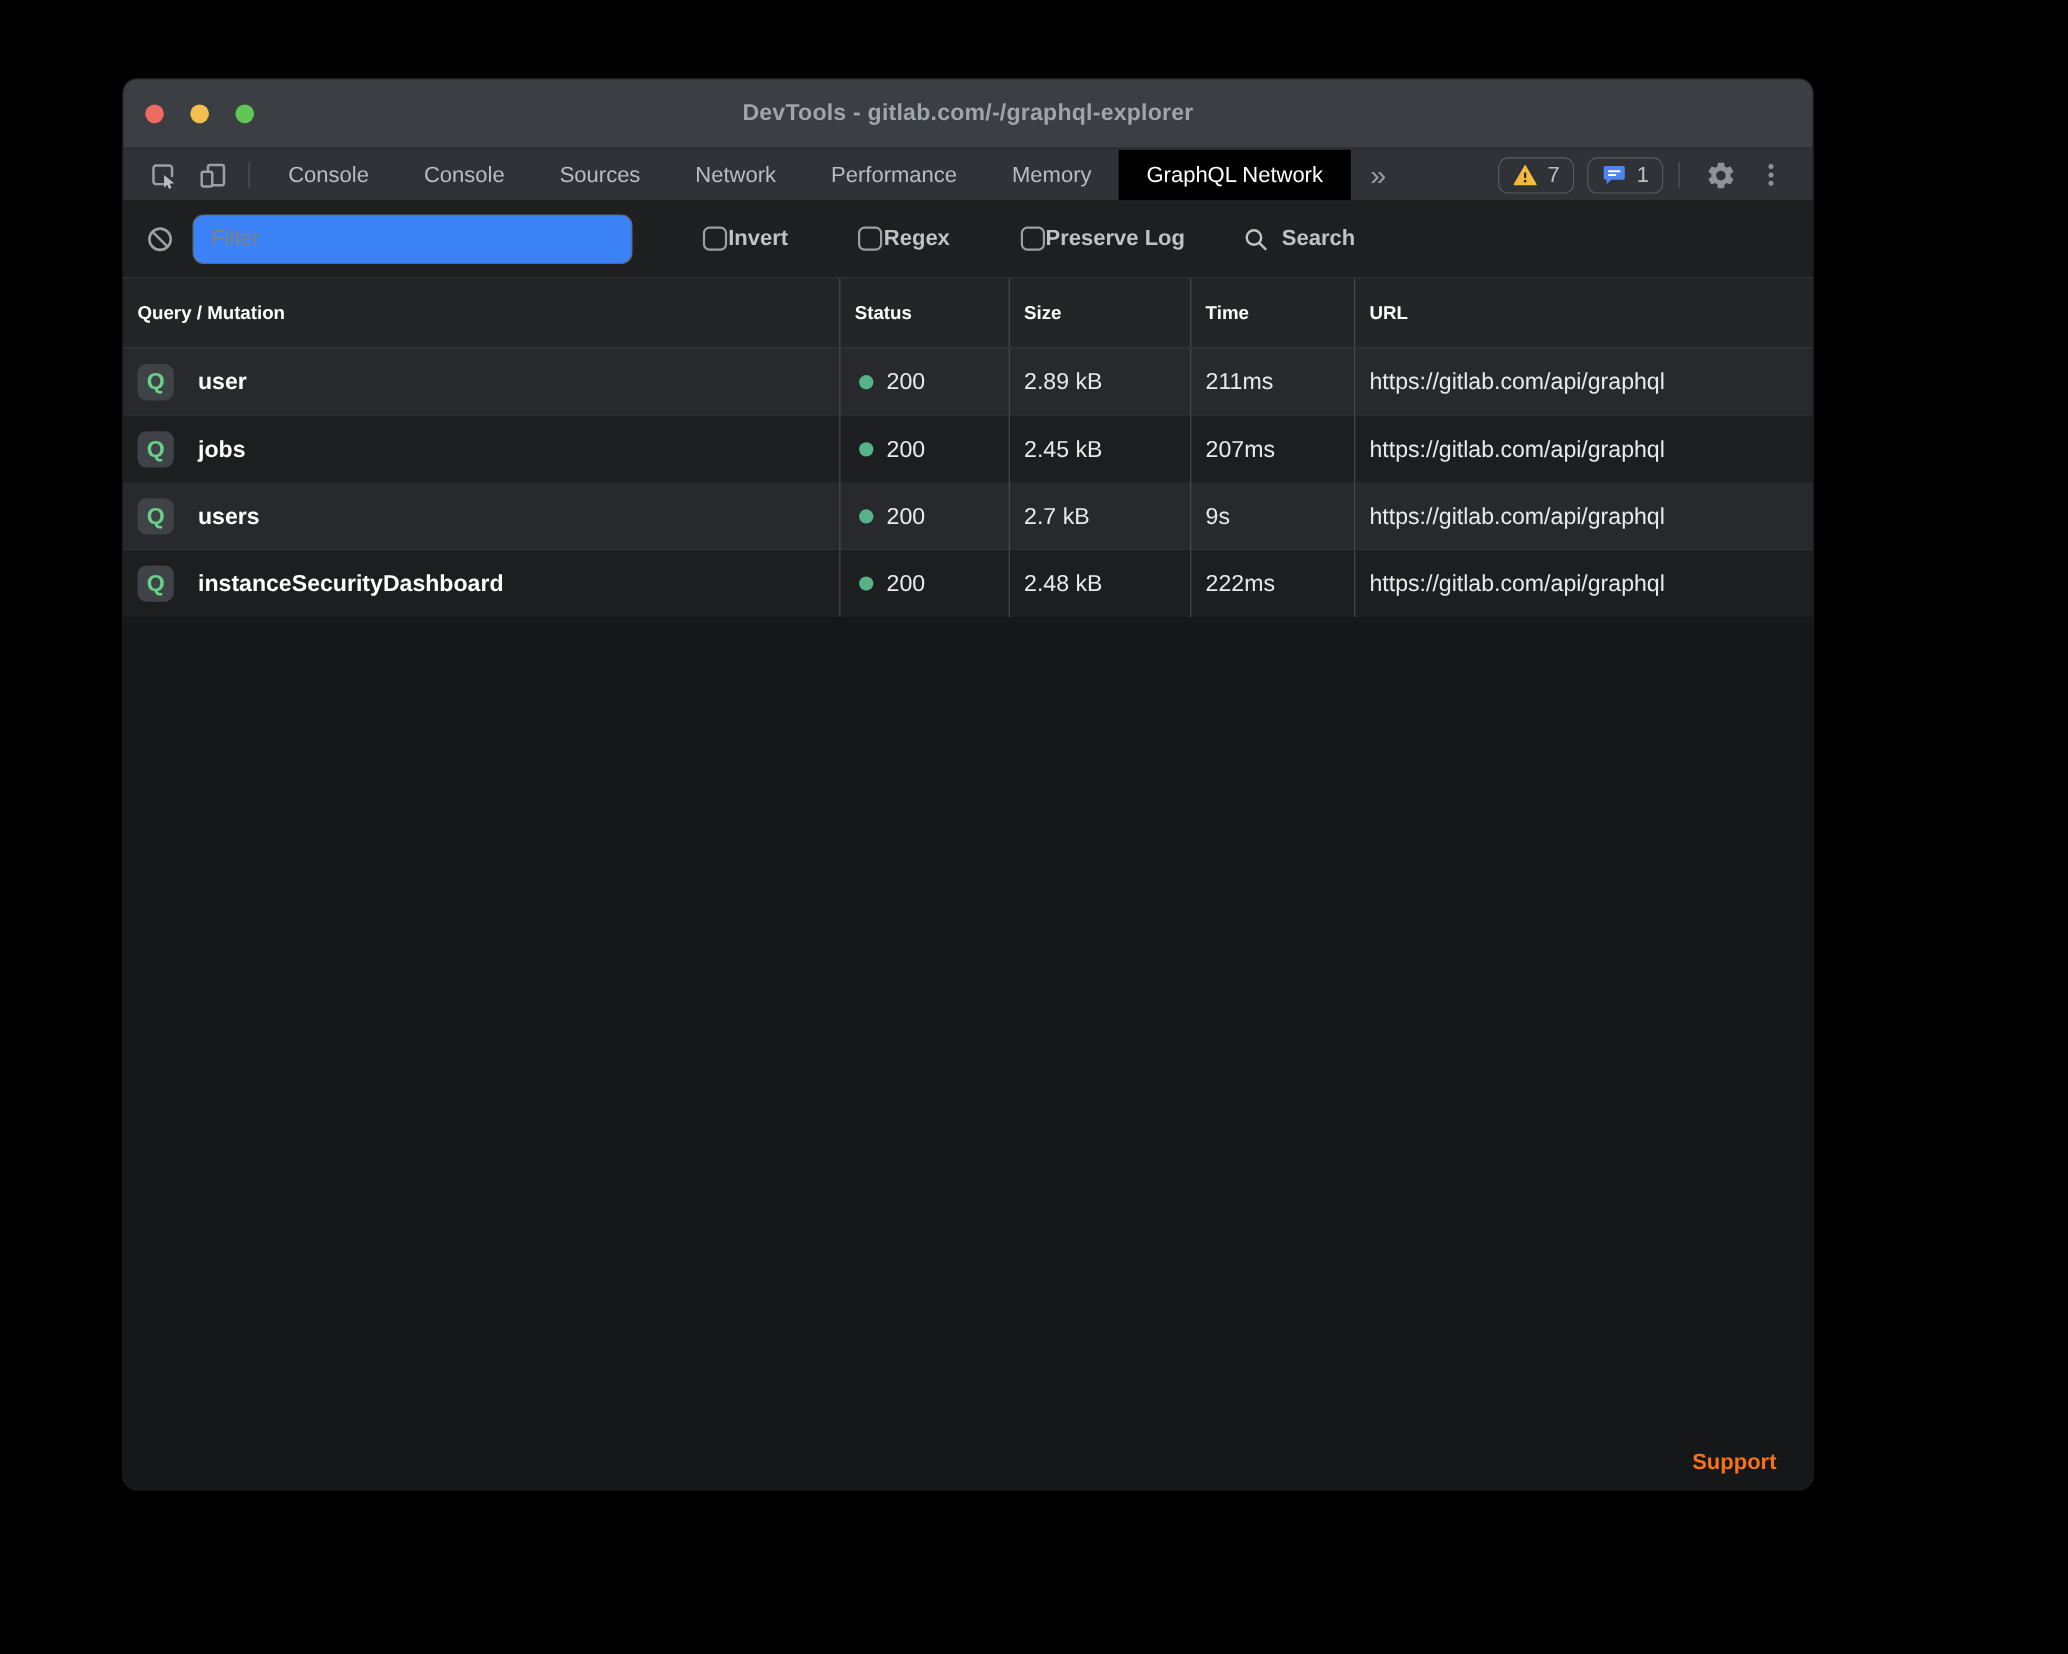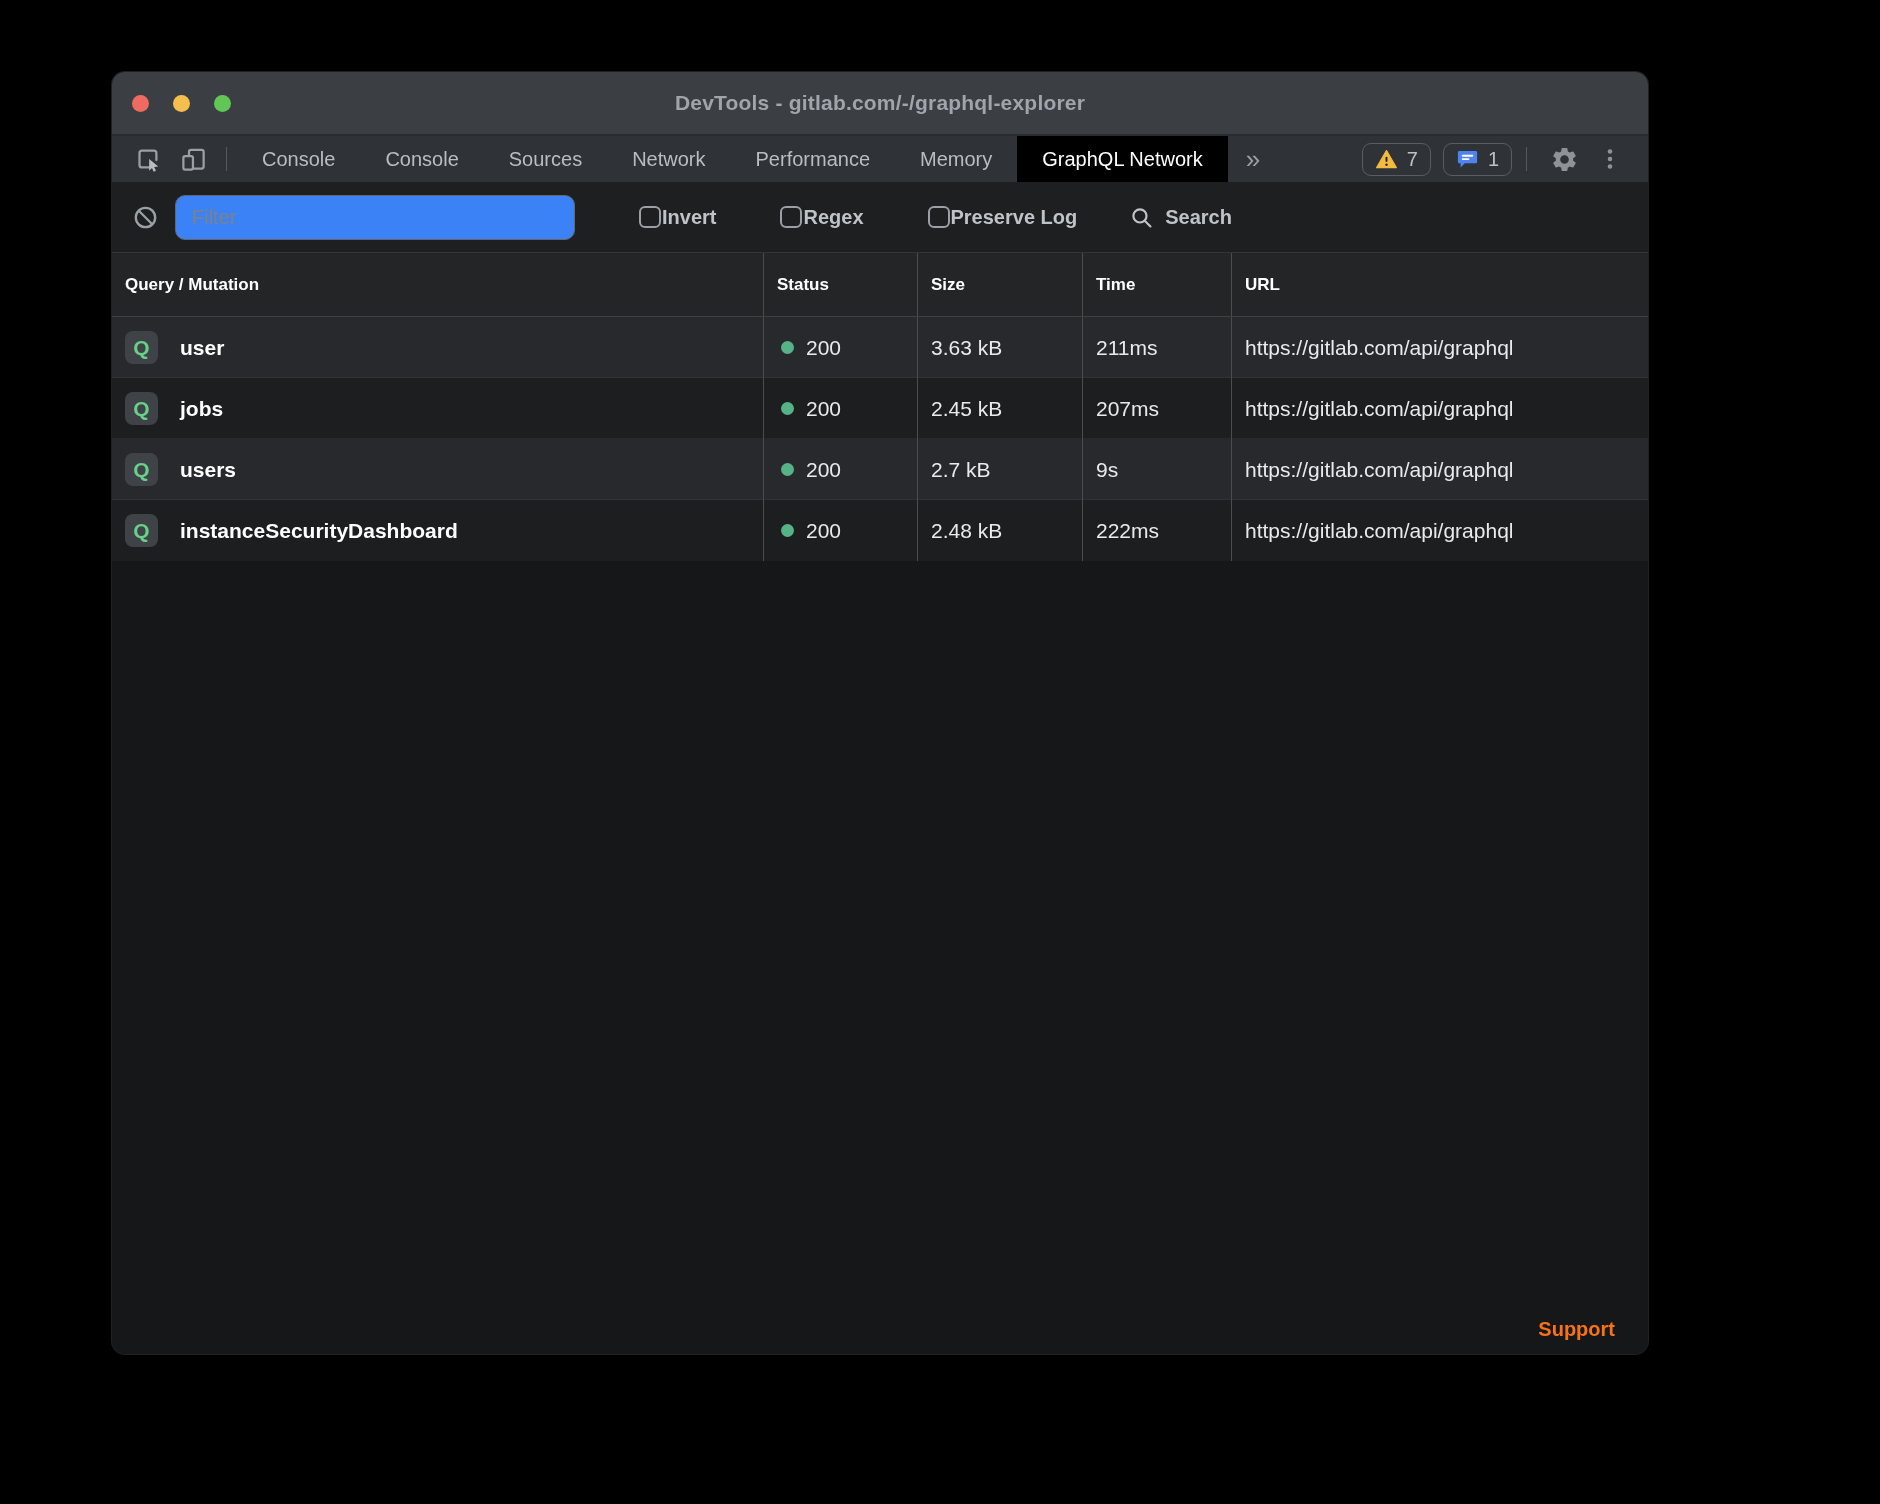--- a/index.html
+++ b/index.html
@@ -211,21 +211,21 @@
   <div style="flex:0 0 auto;">
       <div class="row grid-cols">
     <div class="cell">
       <span class="q-badge">Q</span>
       <span class="query-name">user</span>
     </div>
     <div class="cell status">
       <span class="status-dot"></span>
       <span class="status-text">200</span>
     </div>
-    <div class="cell">3.63 kB</div>
+    <div class="cell">2.89 kB</div>
     <div class="cell">211ms</div>
     <div class="cell">https://gitlab.com/api/graphql</div>
   </div>
       <div class="row grid-cols">
     <div class="cell">
       <span class="q-badge">Q</span>
       <span class="query-name">jobs</span>
     </div>
     <div class="cell status">
       <span class="status-dot"></span>

